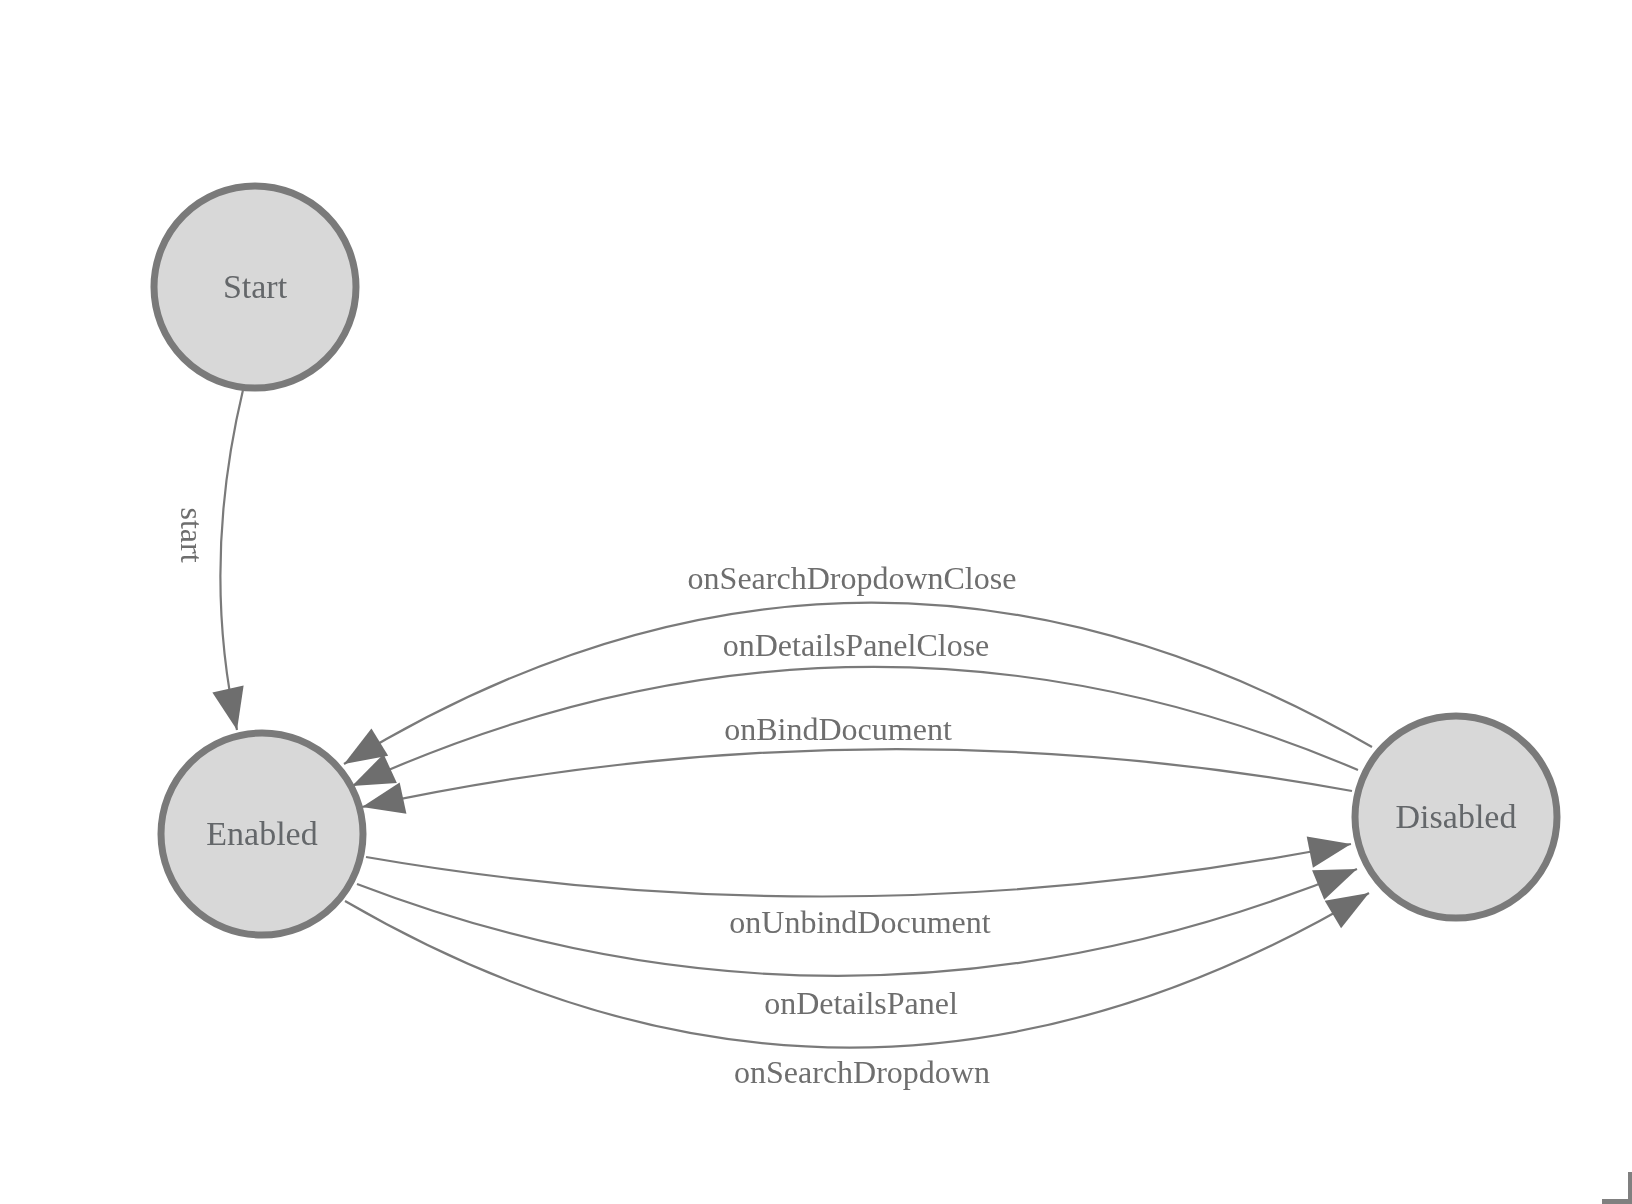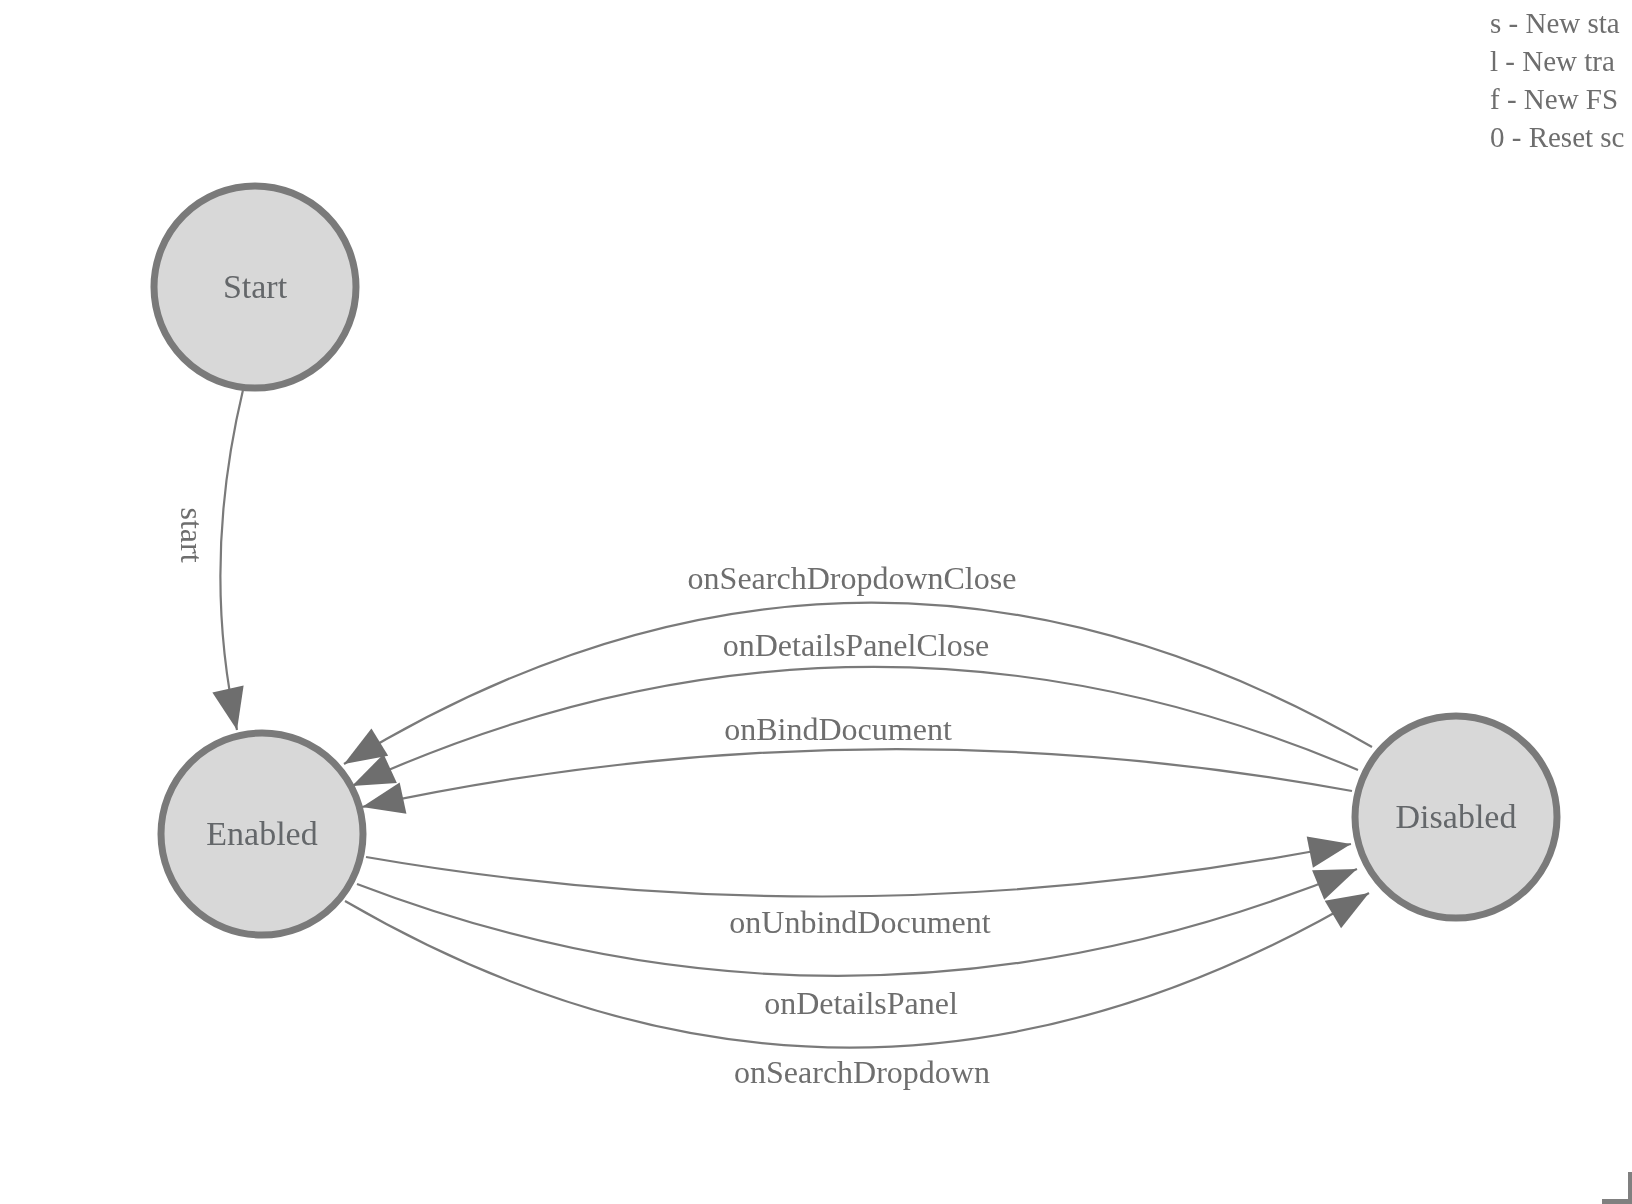--- a/index.html
+++ b/index.html
@@ -108,23 +108,17 @@
     <g class="node">
       <circle cx="262" cy="834" r="101"></circle>
       <text x="262" y="834" text-anchor="middle" dy="0.33em">Enabled</text>
     </g>
     <g class="node">
       <circle cx="1456" cy="817" r="101"></circle>
       <text x="1456" y="817" text-anchor="middle" dy="0.33em">Disabled</text>
     </g>
   </svg>
 
-  <div class="legend">
-    <div>s - New sta</div>
-    <div>l - New tra</div>
-    <div>f - New FS</div>
-    <div>0 - Reset sc</div>
-  </div>
 
   <div class="corner-mark-v"></div>
   <div class="corner-mark-h"></div>
 
 </div>
 
 </body></html>

